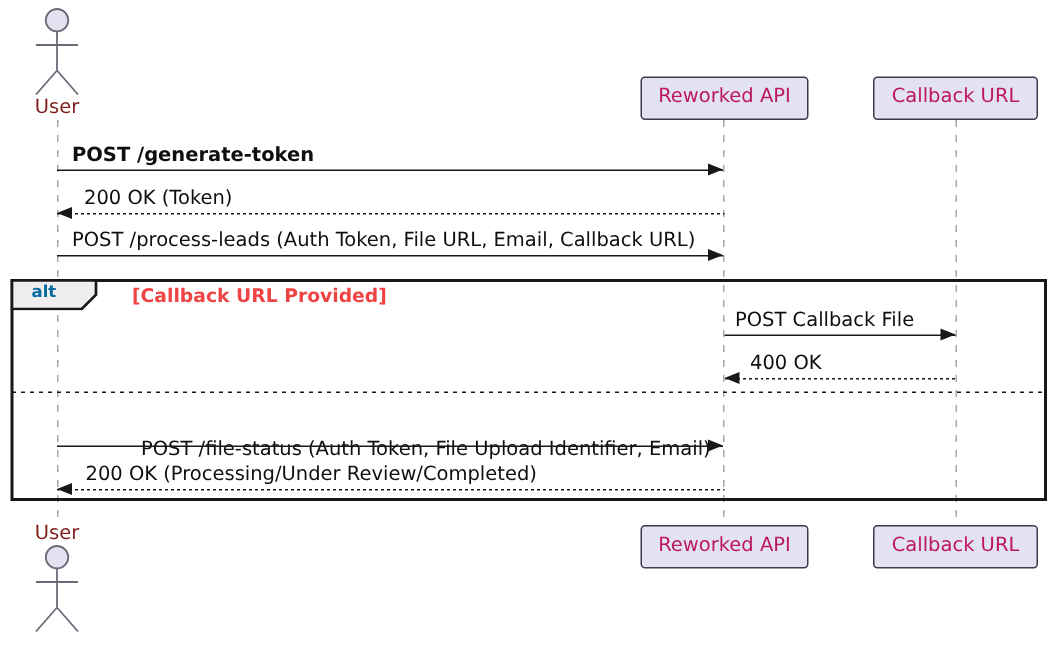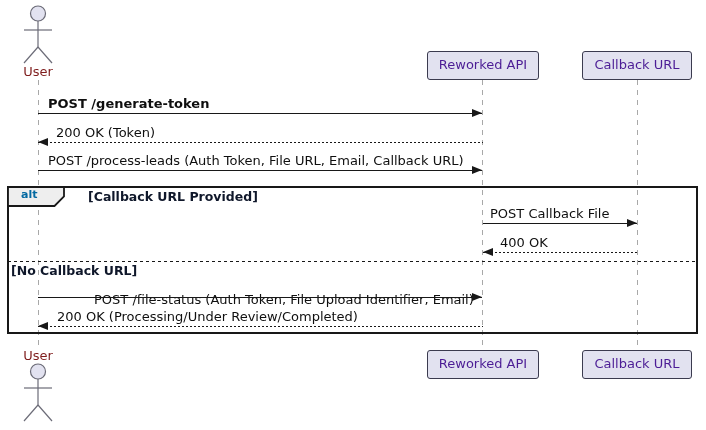--- a/index.html
+++ b/index.html
@@ -10,21 +10,21 @@
   }
   
   .lifeline{
     position:absolute;width:1px;
     background-image:repeating-linear-gradient(to bottom,#a8a8a8 0 5px,transparent 5px 10px);
   }
   
   .participant{
     position:absolute;height:27px;line-height:26px;text-align:center;
     background:#E2E2F0;border:1px solid #3b3b4f;border-radius:3px;
-    font-size:13px;color:#4c1d95;box-sizing:content-box;
+    font-size:13px;color:#be185d;box-sizing:content-box;
   }
   
   .actor-label{
     position:absolute;width:60px;text-align:center;font-size:13px;color:#7f1d1d;
   }
   .actor-svg{position:absolute;}
   
   .msg-label{
     position:absolute;font-size:13px;white-space:nowrap;color:#0f0f0f;line-height:15px;
   }
@@ -39,21 +39,21 @@
   
   .alt-frame{
     position:absolute;left:7px;top:186px;width:687px;height:144px;
     border:2px solid #181818;background:transparent;
   }
   .alt-tab-svg{position:absolute;left:7px;top:186px;}
   .alt-operator{
     position:absolute;left:21px;top:188px;font-size:11px;font-weight:bold;color:#0369a1;
   }
   .alt-guard{
-    position:absolute;font-size:12.5px;font-weight:bold;white-space:nowrap;color:#0f172a;
+    position:absolute;font-size:12.5px;font-weight:bold;white-space:nowrap;color:#ef4444;
   }
   .alt-divider{
     position:absolute;left:8px;top:261px;width:689px;height:1px;
     background-image:repeating-linear-gradient(to right,#181818 0 3px,transparent 3px 6px);
   }
 </style>
 </head>
 <body>
 
 <div class="diagram">
@@ -74,21 +74,20 @@
   <div class="participant" style="left:427px;top:51px;width:110px;">Reworked API</div>
   <div class="participant" style="left:582px;top:51px;width:108px;">Callback URL</div>
 
   <div class="alt-frame"></div>
   <svg class="alt-tab-svg" width="62" height="21" viewBox="0 0 62 21">
     <path d="M1,1 H57 V10.5 L47.5,20 H1 Z" fill="#EEEEEE" stroke="#181818" stroke-width="1.8"></path>
   </svg>
   <span class="alt-operator">alt</span>
   <span class="alt-guard" style="left:88px;top:189px;">[Callback URL Provided]</span>
   <div class="alt-divider"></div>
-  <span class="alt-guard" style="left:11px;top:263px;">[No Callback URL]</span>
 
   <div>
     <div class="msg-label" style="left:48px;top:96px;font-weight:bold;">POST /generate-token</div>
     <div class="msg-line solid" style="left:38px;top:113px;width:444px;"></div>
     <div class="arr right" style="left:472px;top:109px;"></div>
   </div>
 
   <div>
     <div class="msg-label" style="left:56px;top:125px;">200 OK (Token)</div>
     <div class="msg-line dotted" style="left:38px;top:142px;width:445px;"></div>

